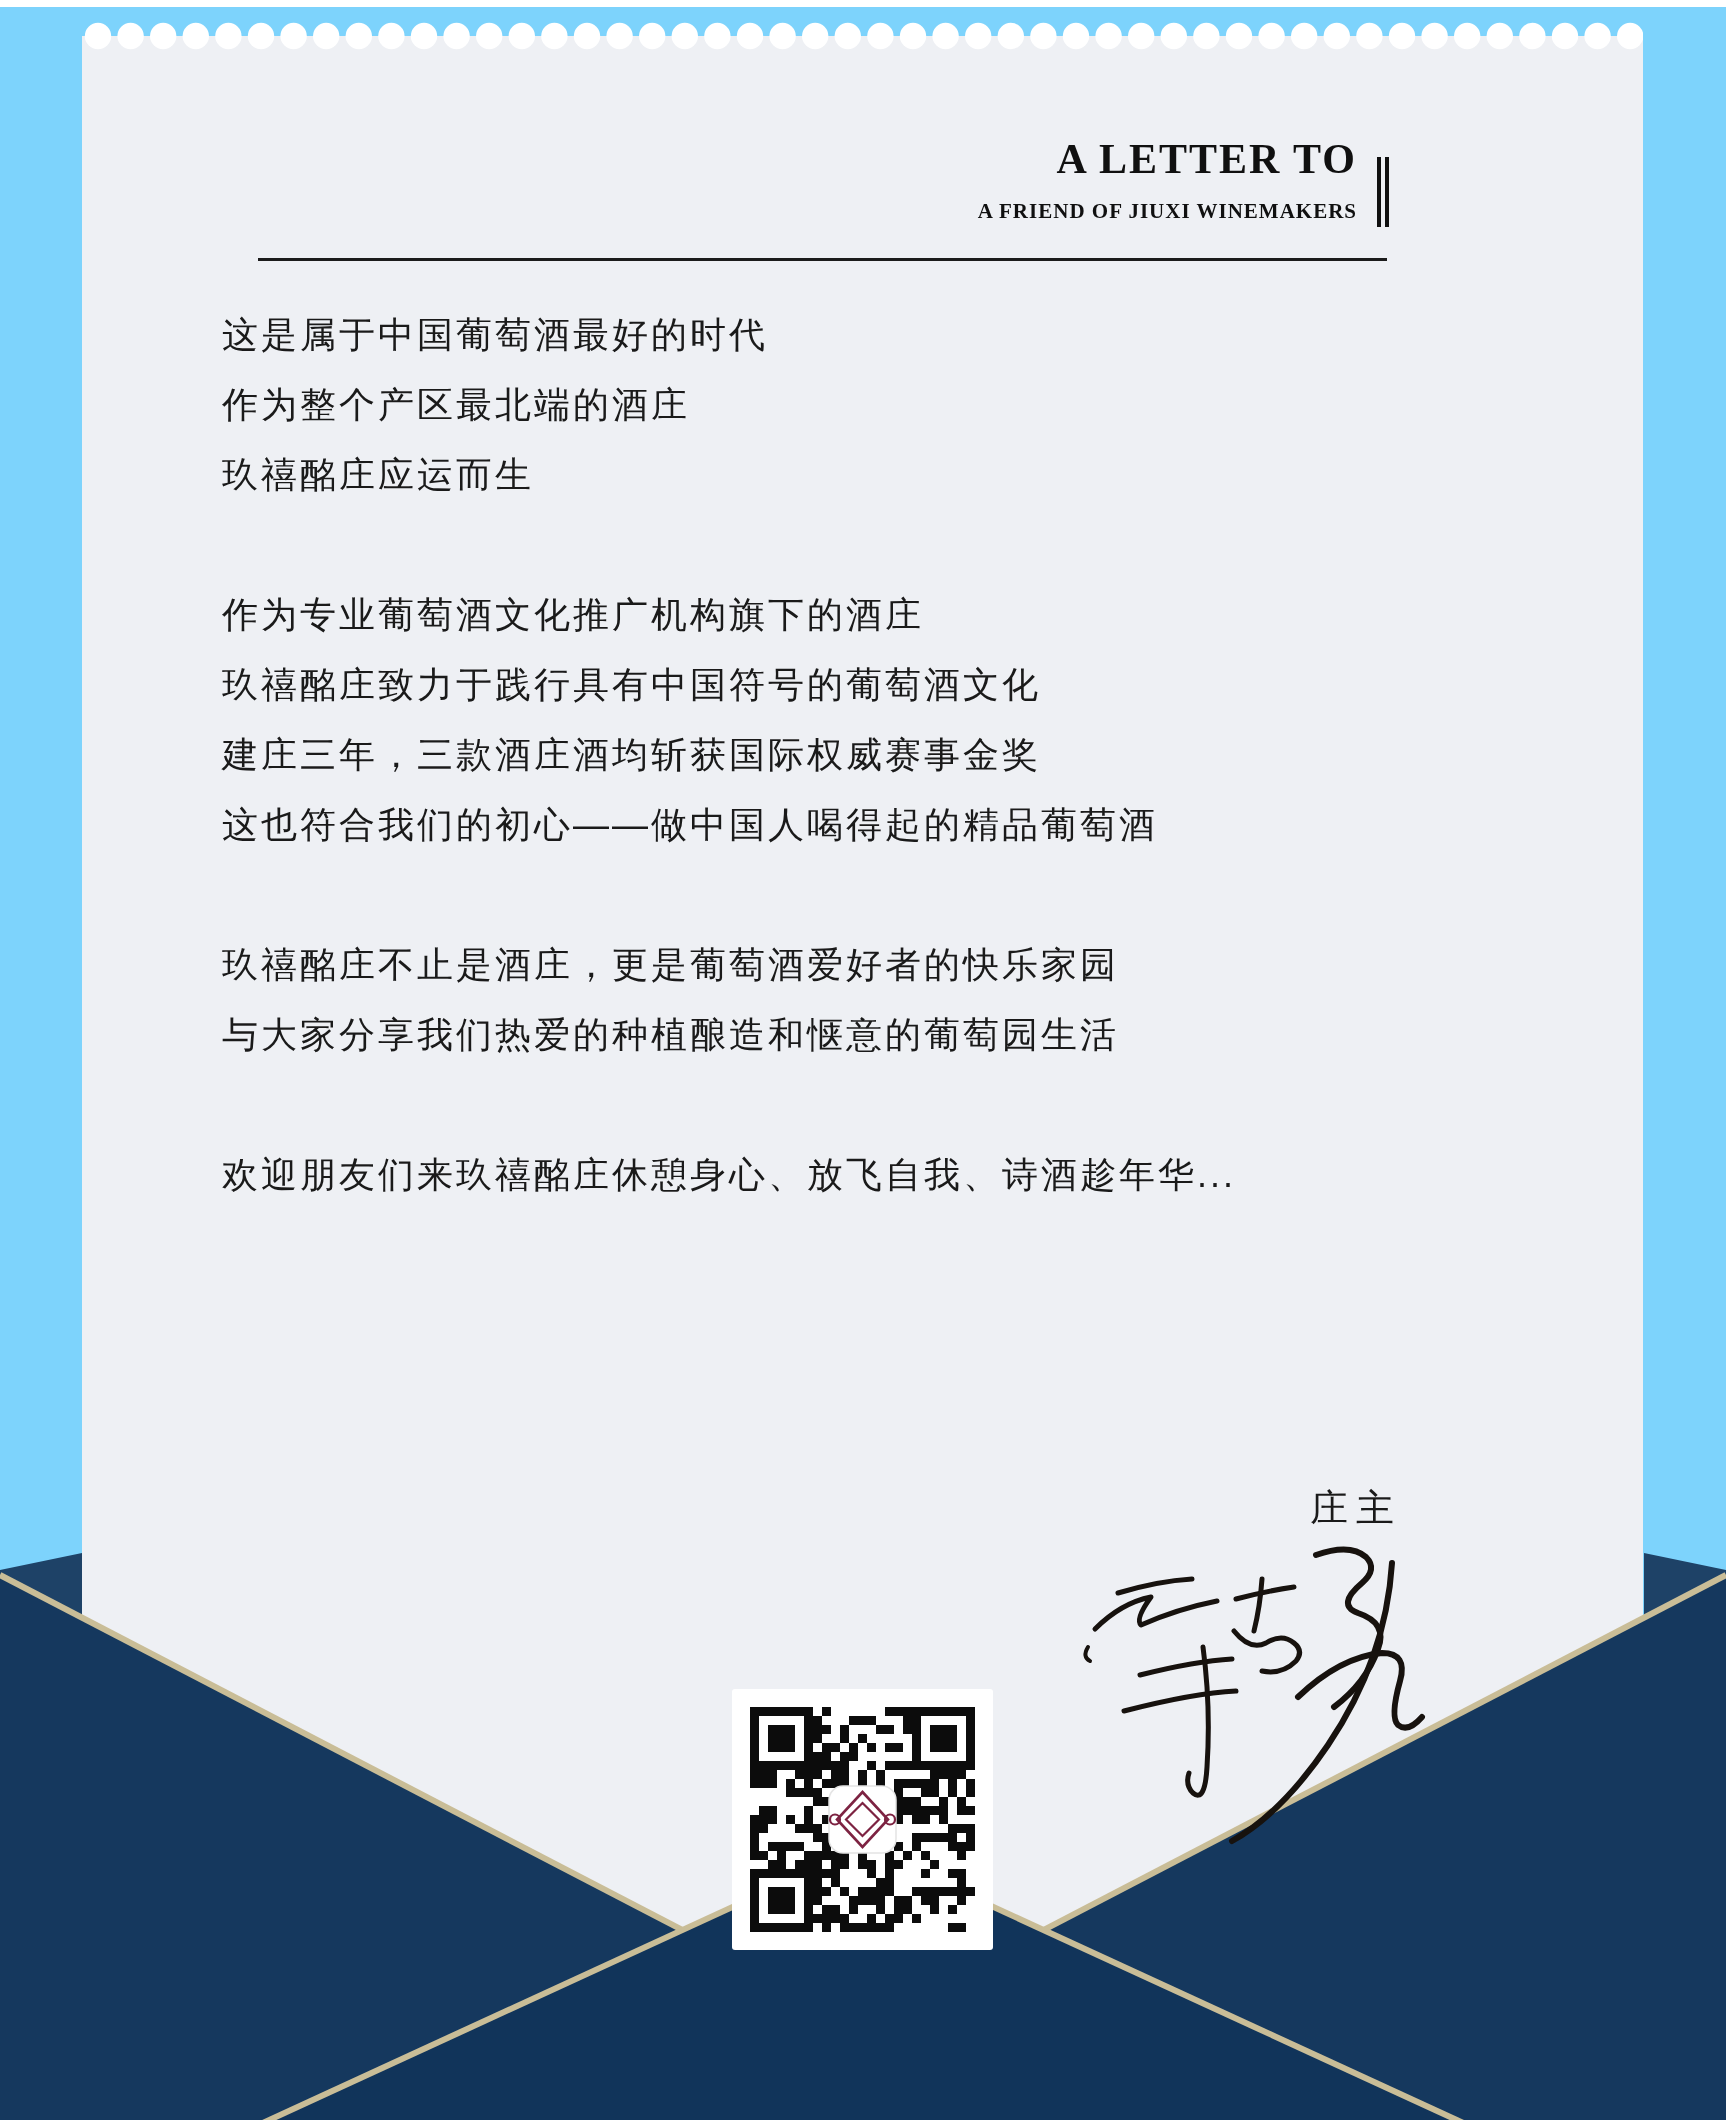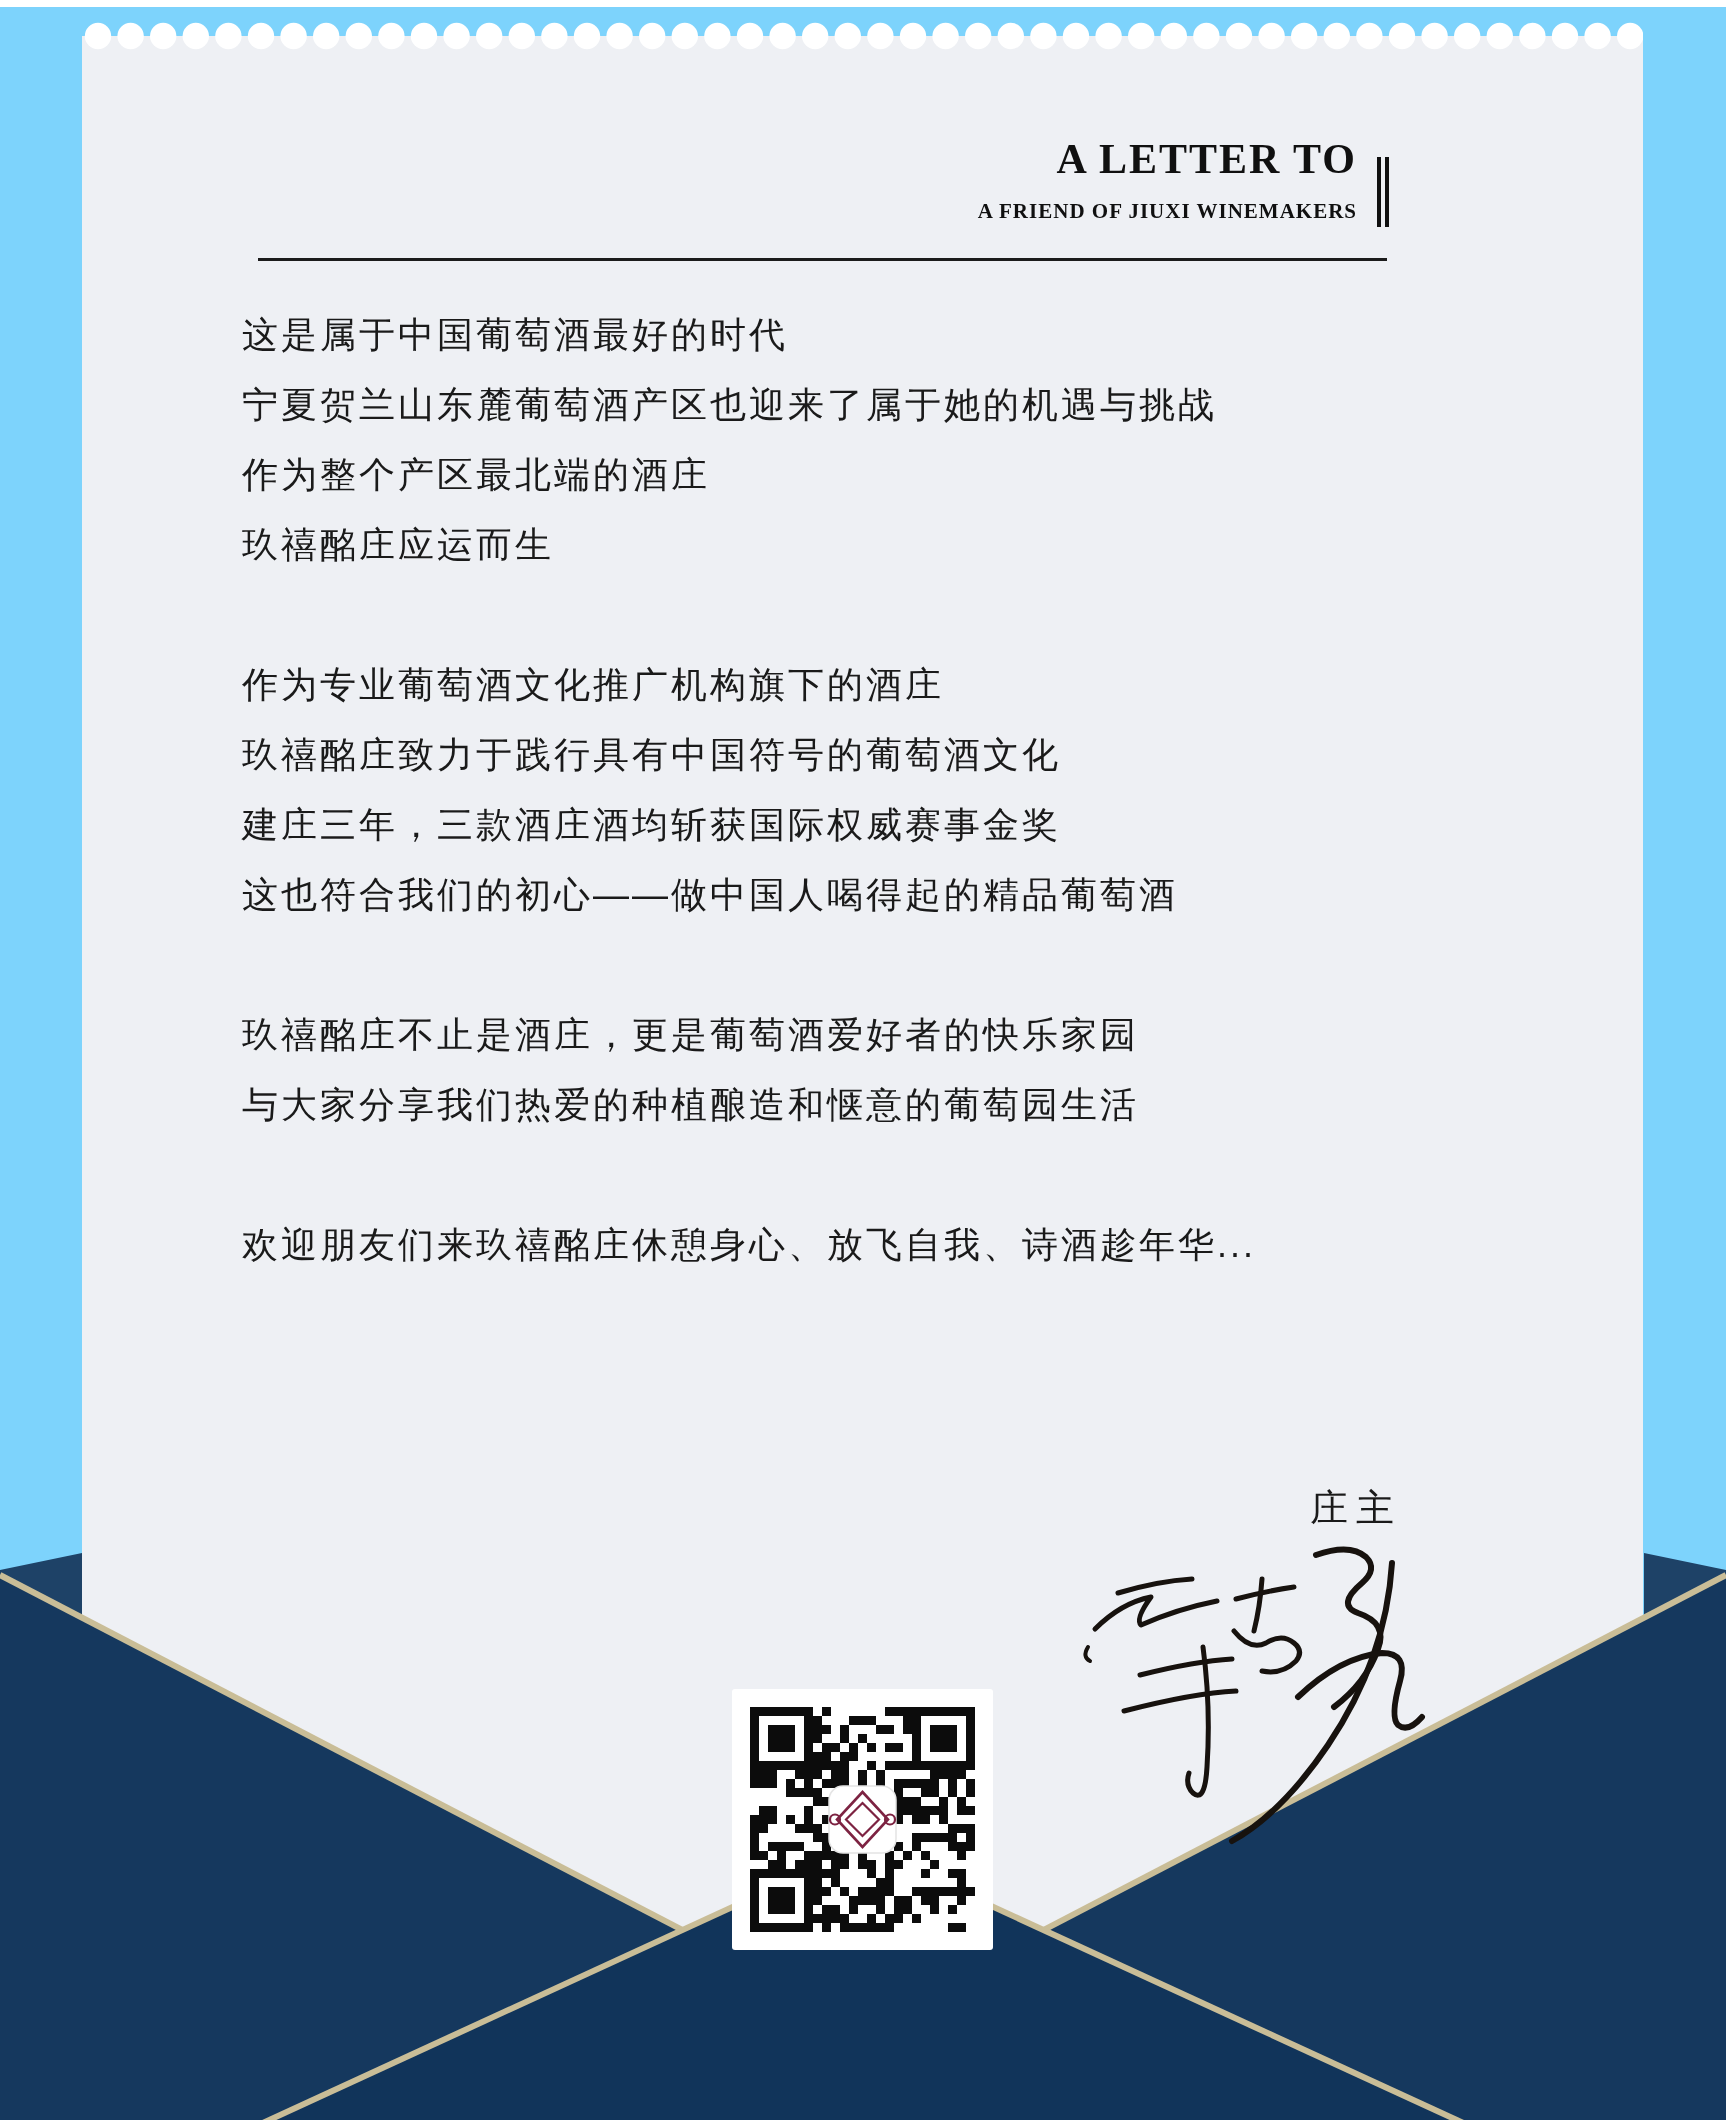--- a/index.html
+++ b/index.html
@@ -30,21 +30,21 @@
   }
   .hdr-bars{position:absolute;left:1377px;top:150px;width:13px;height:70px;}
   .hdr-bars .b{position:absolute;top:0;width:4px;height:70px;background:#101010;}
   .hdr-bars .b1{left:0;}
   .hdr-bars .b2{left:8px;}
   .hdr-rule{
     position:absolute;left:258px;top:251px;width:1129px;height:3px;background:#1b1b1b;
   }
   
   .letter-body{
-    position:absolute;left:242px;top:293px;width:1250px;
+    position:absolute;left:222px;top:293px;width:1250px;
     color:#1a1a1a;font-size:36px;letter-spacing:3px;
   }
   .para{margin:0 0 0 0;padding:0;}
   .para + .para{margin-top:70px;}
   .tline{height:70px;line-height:70px;white-space:nowrap;}
   
   .closing{
     position:absolute;left:1310px;top:1466px;
     font-size:38px;letter-spacing:8px;color:#1a1a1a;line-height:70px;white-space:nowrap;
   }
@@ -121,21 +121,20 @@
   <div class="hdr-sub">A FRIEND OF JIUXI WINEMAKERS</div>
   <div class="hdr-bars">
     <div class="b b1"></div>
       <div class="b b2"></div>
   </div>
   <div class="hdr-rule"></div>
 
   <div class="letter-body" id="letter-body">
       <div class="para">
         <div class="tline">这是属于中国葡萄酒最好的时代</div>
-        <div class="tline">宁夏贺兰山东麓葡萄酒产区也迎来了属于她的机遇与挑战</div>
         <div class="tline">作为整个产区最北端的酒庄</div>
         <div class="tline">玖禧酩庄应运而生</div>
       </div>
       <div class="para">
         <div class="tline">作为专业葡萄酒文化推广机构旗下的酒庄</div>
         <div class="tline">玖禧酩庄致力于践行具有中国符号的葡萄酒文化</div>
         <div class="tline">建庄三年，三款酒庄酒均斩获国际权威赛事金奖</div>
         <div class="tline">这也符合我们的初心——做中国人喝得起的精品葡萄酒</div>
       </div>
       <div class="para">

